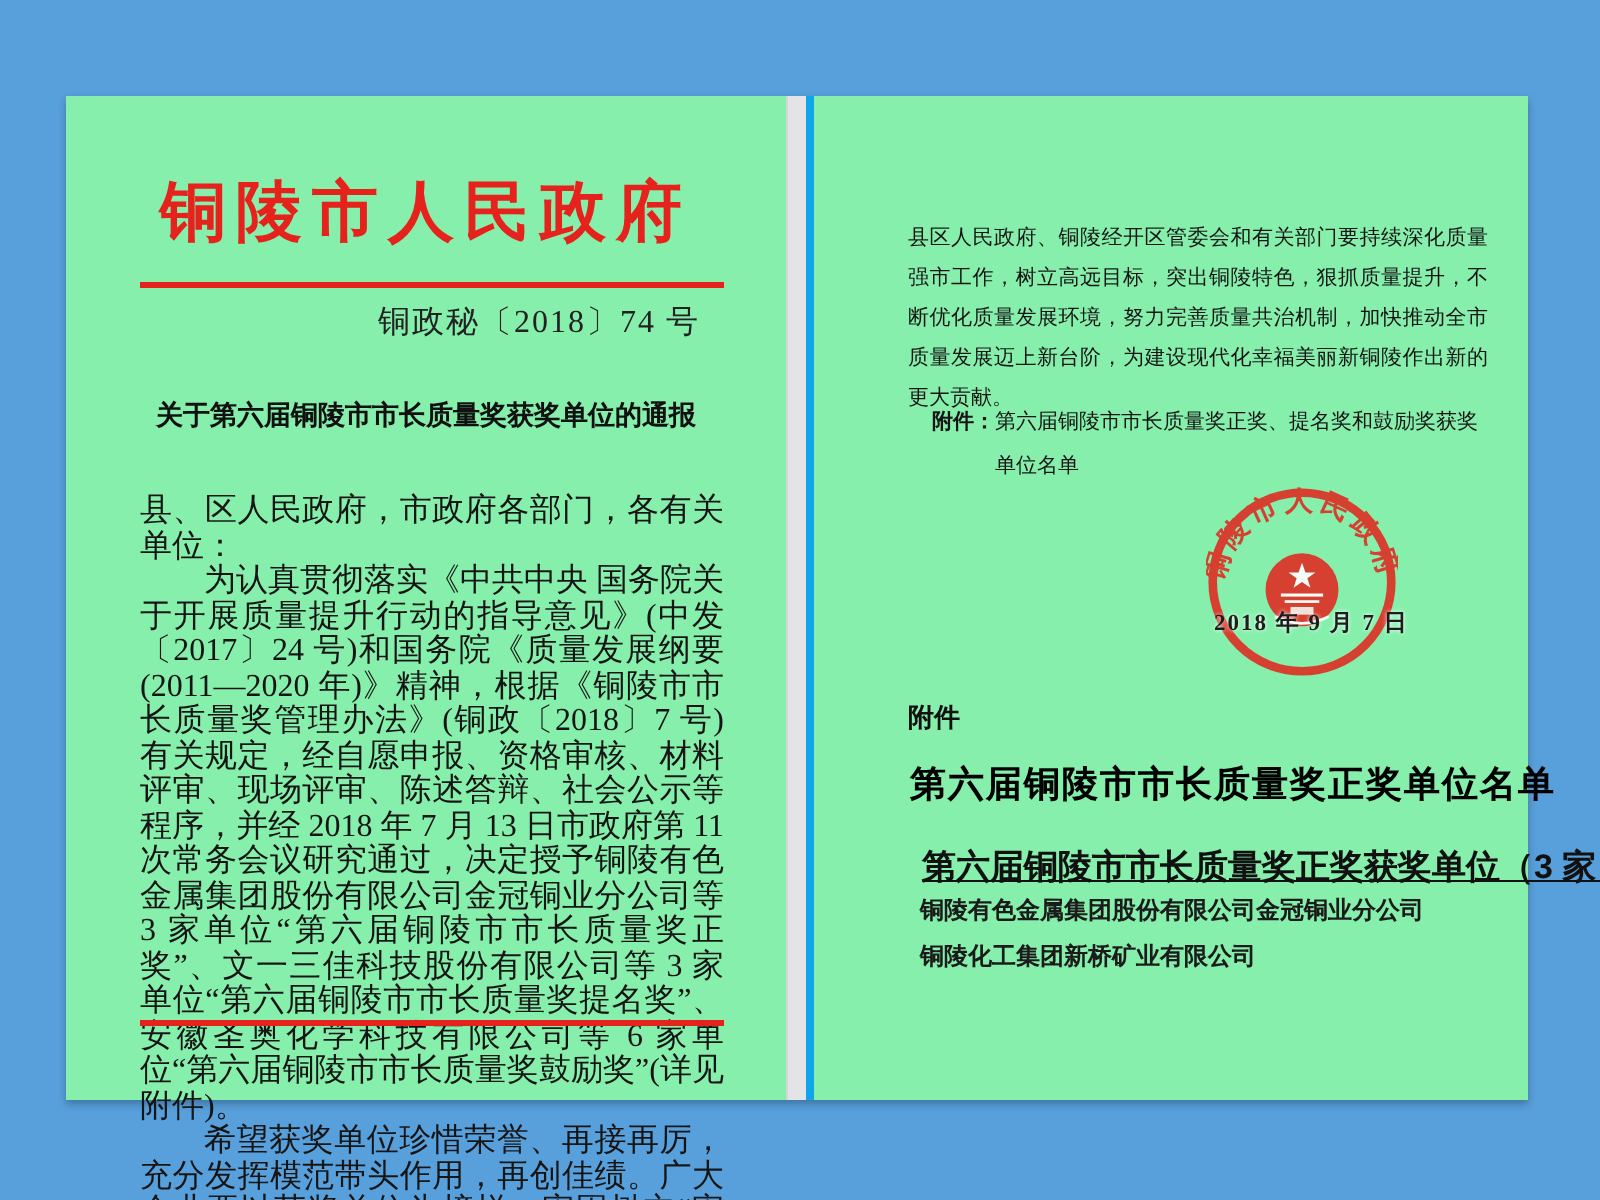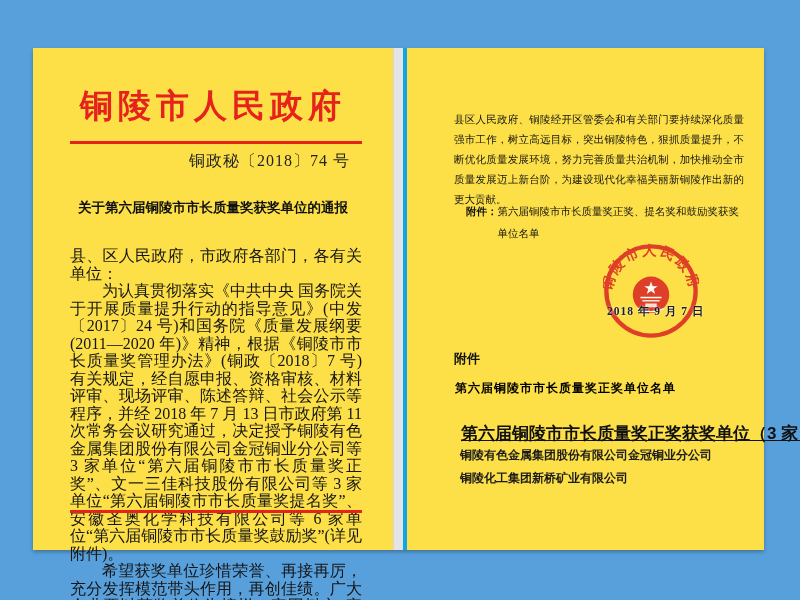--- a/index.html
+++ b/index.html
@@ -6,21 +6,21 @@
   body{
     width:800px;height:600px;position:relative;overflow:hidden;
     background:#58a0dc;
     font-family:"Liberation Serif", serif;
   }
   .spread{
     position:absolute;left:33px;top:48px;width:731px;height:502px;
     background:#e4e4e6;
     box-shadow:0 2px 4px rgba(0,0,0,.28);
   }
-  .page{position:absolute;top:0;height:502px;background:#fde047;}
+  .page{position:absolute;top:0;height:502px;background:#86efac;}
   .page-left{left:0;width:360px;border-right:1px solid #d6d6d6;}
   .page-right{right:0;width:357px;border-left:4px solid #0ea5e9;}
 
   
   .gov-header{
     position:absolute;left:0;right:0;top:36px;text-align:center;
     font-family:"Liberation Serif", serif;font-weight:bold;
     font-size:33px;color:#e6221c;letter-spacing:5px;white-space:nowrap;
   }
   .rule{position:absolute;left:37px;width:292px;height:3px;background:#e6221c;}
@@ -60,21 +60,21 @@
     text-shadow:0 0 2px #fff;
   }
   .appendix-label{
     position:absolute;left:47px;top:302px;
     font-family:"Liberation Sans", sans-serif;
     font-size:13px;font-weight:bold;color:#111;
   }
   .appendix-title{
     position:absolute;left:48px;top:332px;
     font-family:"Liberation Sans", sans-serif;
-    font-size:12px;font-weight:bold;color:#000;letter-spacing:1px;white-space:nowrap;text-align:right;
+    font-size:18px;font-weight:bold;color:#000;letter-spacing:1px;white-space:nowrap;text-align:right;
   }
   .winners-heading{
     position:absolute;left:54px;top:374px;
     font-family:"Liberation Sans", sans-serif;
     font-size:17px;font-weight:bold;color:#111;white-space:nowrap;text-decoration:underline;
   }
   .winners-list{
     position:absolute;left:53px;top:396px;margin:0;padding:0;list-style:none;
     font-size:12px;line-height:23px;color:#1b1b1b;font-weight:600;
   }

